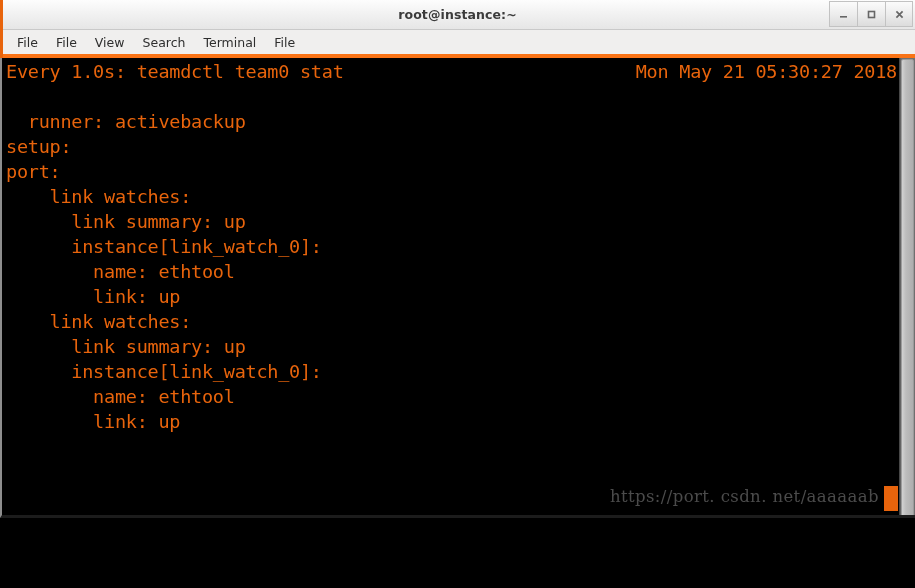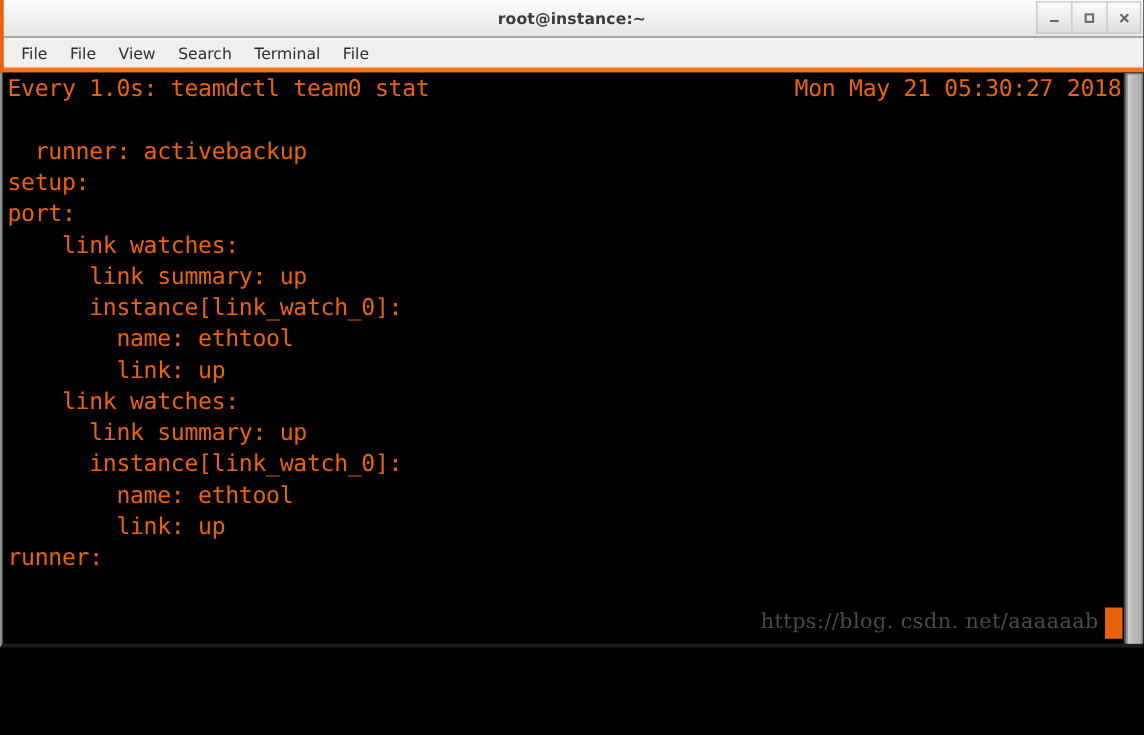--- a/index.html
+++ b/index.html
@@ -251,25 +251,24 @@
           <div class="tline">    link watches:</div>
           <div class="tline">      link summary: up</div>
           <div class="tline">      instance[link_watch_0]:</div>
           <div class="tline">        name: ethtool</div>
           <div class="tline">        link: up</div>
           <div class="tline">    link watches:</div>
           <div class="tline">      link summary: up</div>
           <div class="tline">      instance[link_watch_0]:</div>
           <div class="tline">        name: ethtool</div>
           <div class="tline">        link: up</div>
-          <div class="tline">runner:</div>
         </div>
     </div>
 
-    <div class="watermark">https://blog. csdn. net/aaaaaab</div>
+    <div class="watermark">https://port. csdn. net/aaaaaab</div>
     <div class="cursor-block"></div>
 
     <div class="scrollbar">
       <div class="scroll-trough"></div>
       <div class="scroll-thumb"></div>
     </div>
   </div>
 
 </div>
 

